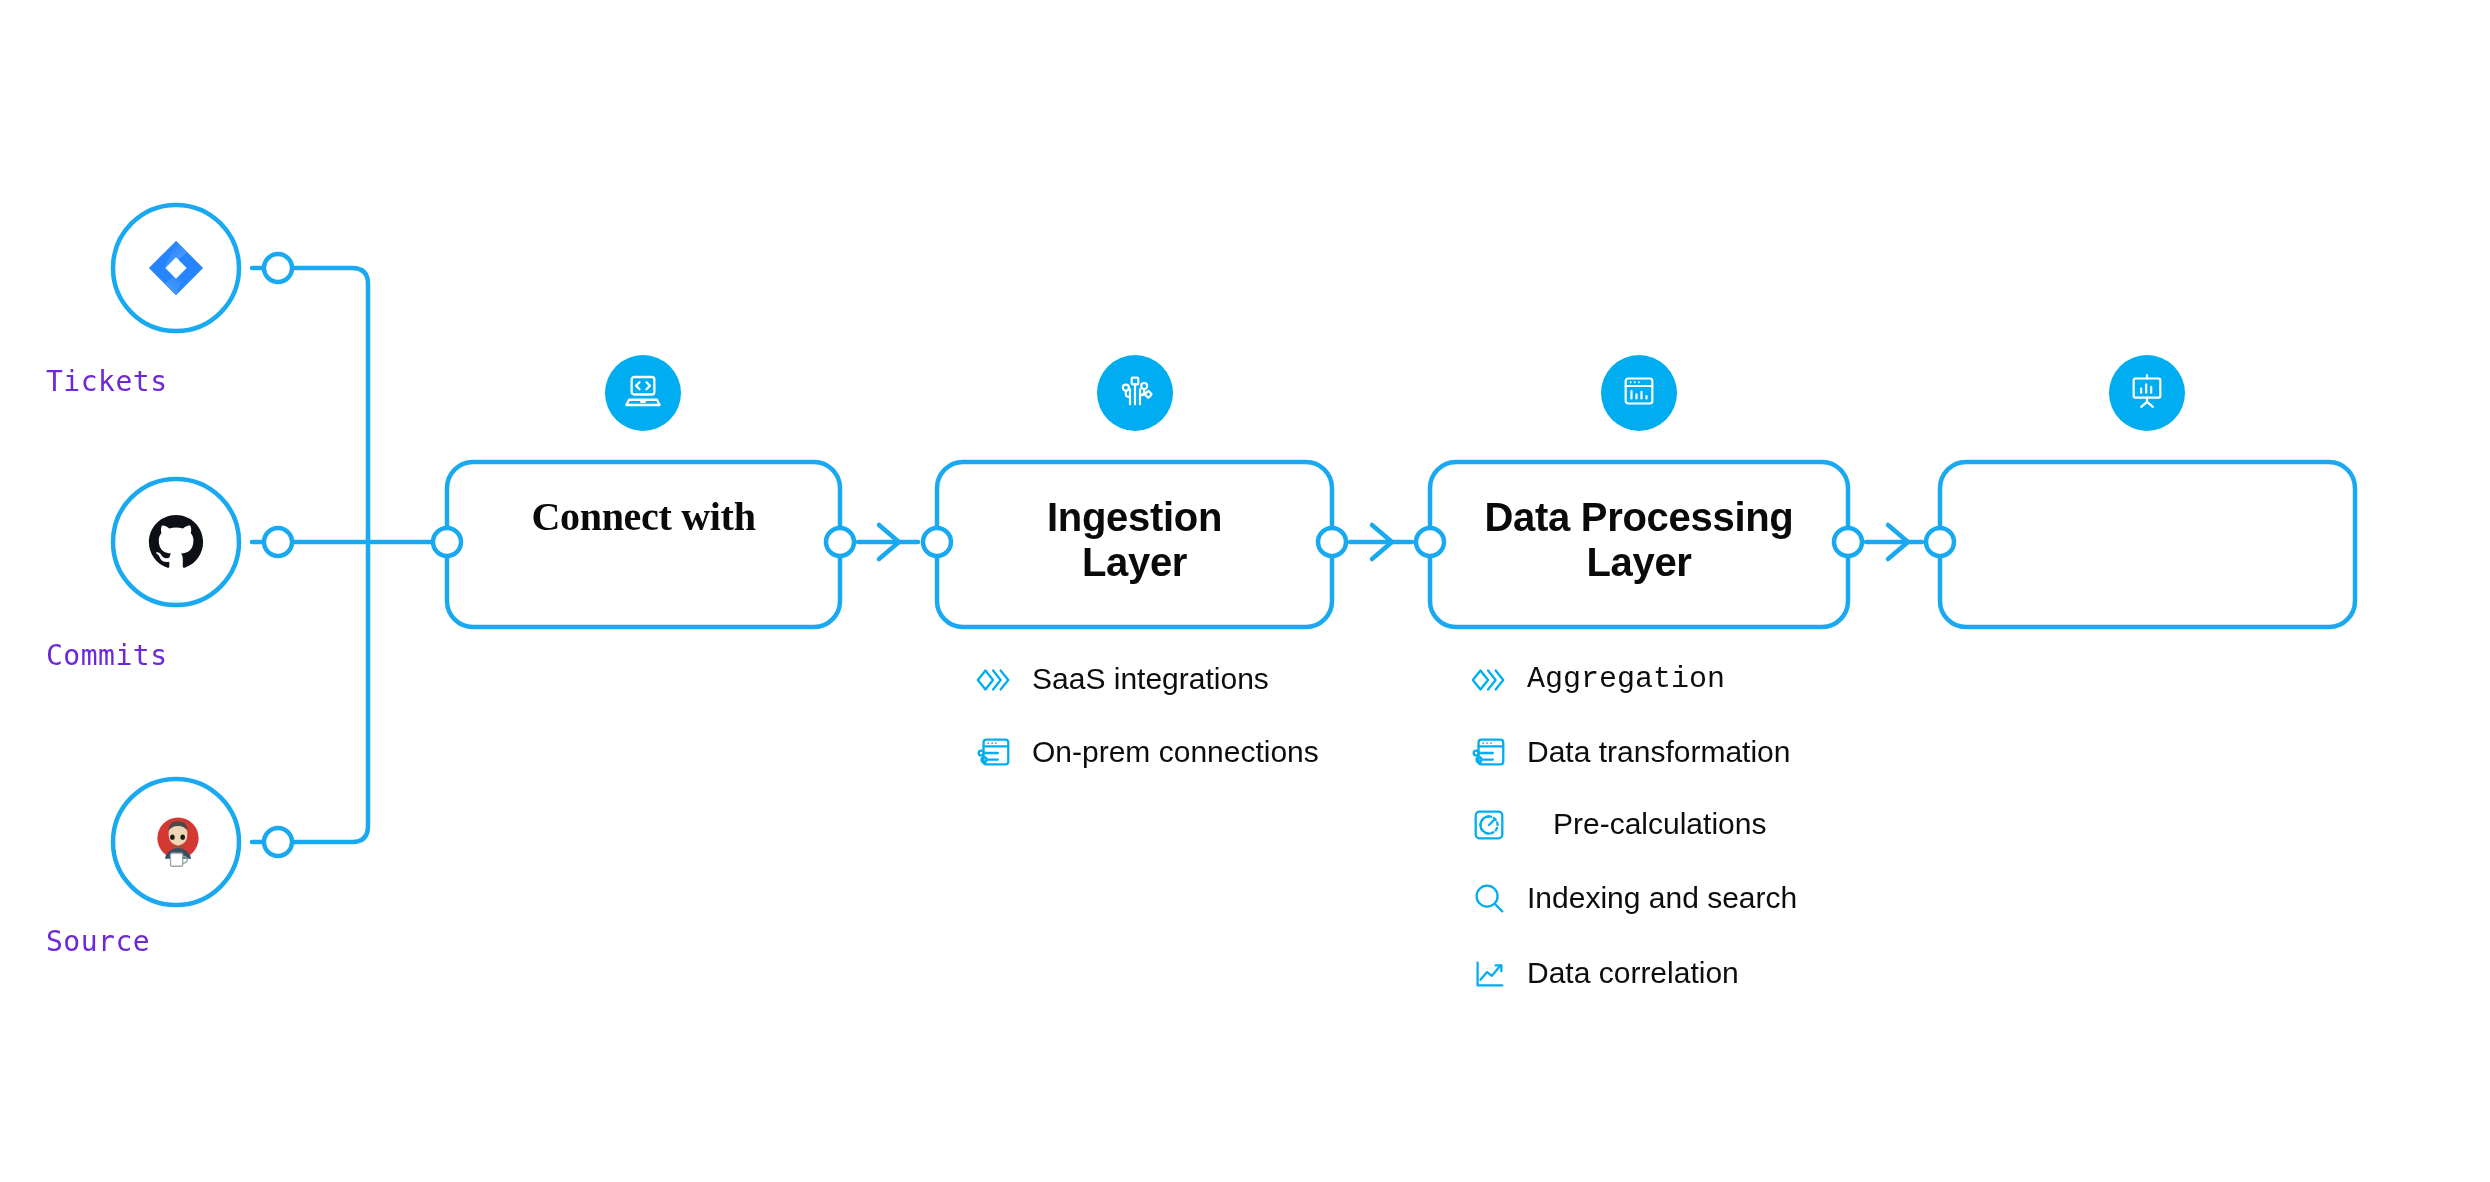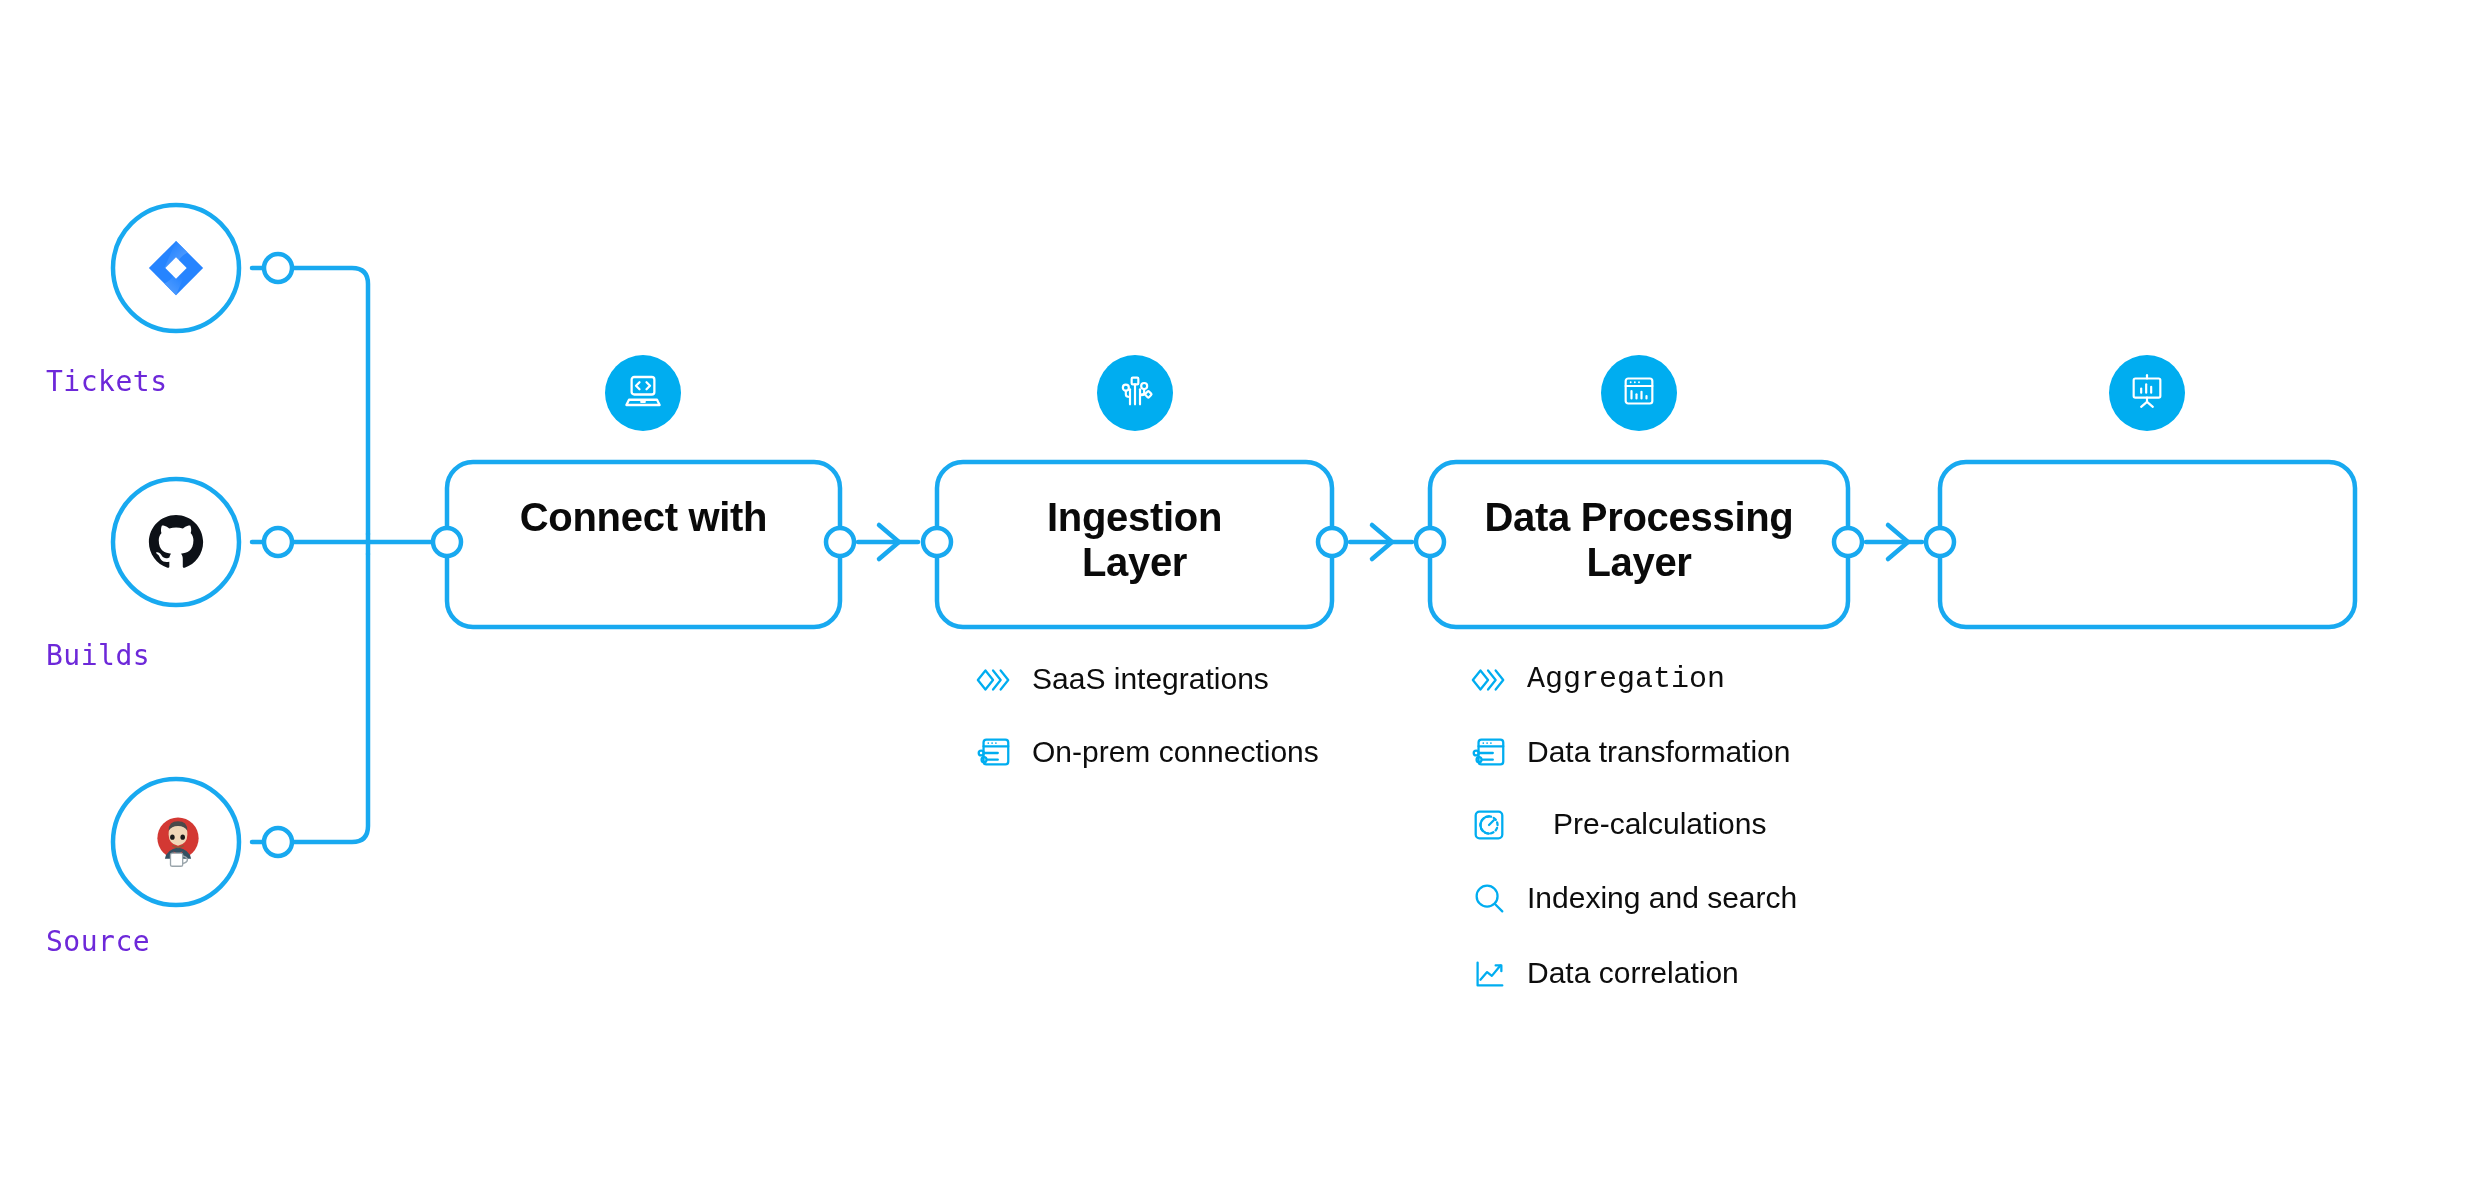--- a/index.html
+++ b/index.html
@@ -151,21 +151,21 @@
       <ellipse cx="26" cy="29" rx="2.4" ry="2.8" fill="#1A1A1A"></ellipse>
       <ellipse cx="37" cy="29" rx="2.4" ry="2.8" fill="#1A1A1A"></ellipse>
       <path d="M26 38 q6 4 12 0" stroke="#8A5A3B" stroke-width="1.6" fill="none"></path>
       <path d="M27 44 l5 3 l5-3 l-2 5 h-6 z" fill="#D33833"></path>
       <rect x="24" y="46" width="13" height="14" rx="2" fill="#ffffff" stroke="#9AA5AB" stroke-width="1.4"></rect>
       <path d="M37 49 q5 1 5 4 q0 3-5 4" fill="none" stroke="#9AA5AB" stroke-width="1.6"></path>
     </svg>
   </div>
 
   <div class="src-label" style="left:46px; top:365px;">Tickets</div>
-  <div class="src-label" style="left:46px; top:639px;">Builds</div>
+  <div class="src-label" style="left:46px; top:639px;">Commits</div>
   <div class="src-label" style="left:46px; top:925px;">Source</div>
 
   <div class="icon-badge" style="left:605px; top:355px;">
     <span>
       <svg viewBox="0 0 48 48" width="42" height="42" fill="none" stroke="#ffffff" stroke-width="2.6" stroke-linecap="round" stroke-linejoin="round" xmlns="http://www.w3.org/2000/svg">
         <rect x="11" y="8" width="26" height="20" rx="3"></rect>
         <path d="M20 14 l-4 4 l4 4"></path>
         <path d="M28 14 l4 4 l-4 4"></path>
         <path d="M8 34 h32 l3 6 H5 z"></path>
         <path d="M22 36.5 h4"></path>
@@ -214,21 +214,21 @@
         <path d="M24 32 v5"></path>
         <path d="M24 37 l-7 6"></path>
         <path d="M24 37 l7 6"></path>
         <path d="M17 26 v-5"></path>
         <path d="M23 26 v-10"></path>
         <path d="M29 26 v-7"></path>
       </svg>
     </span>
   </div>
 
-  <div class="stage-box-title" style="left:447px; top:495px; width:393px;">
+  <div class="stage-box-title" style="left:447px; top:495px; width:393px;font-family:Liberation Serif, serif;">
     <div>Connect with</div>
   </div>
 
   <div class="stage-box-title" style="left:937px; top:495px; width:395px;">
     <div>Ingestion</div>
     <div>Layer</div>
   </div>
 
   <div class="stage-box-title" style="left:1430px; top:495px; width:418px;">
     <div>Data Processing</div>

